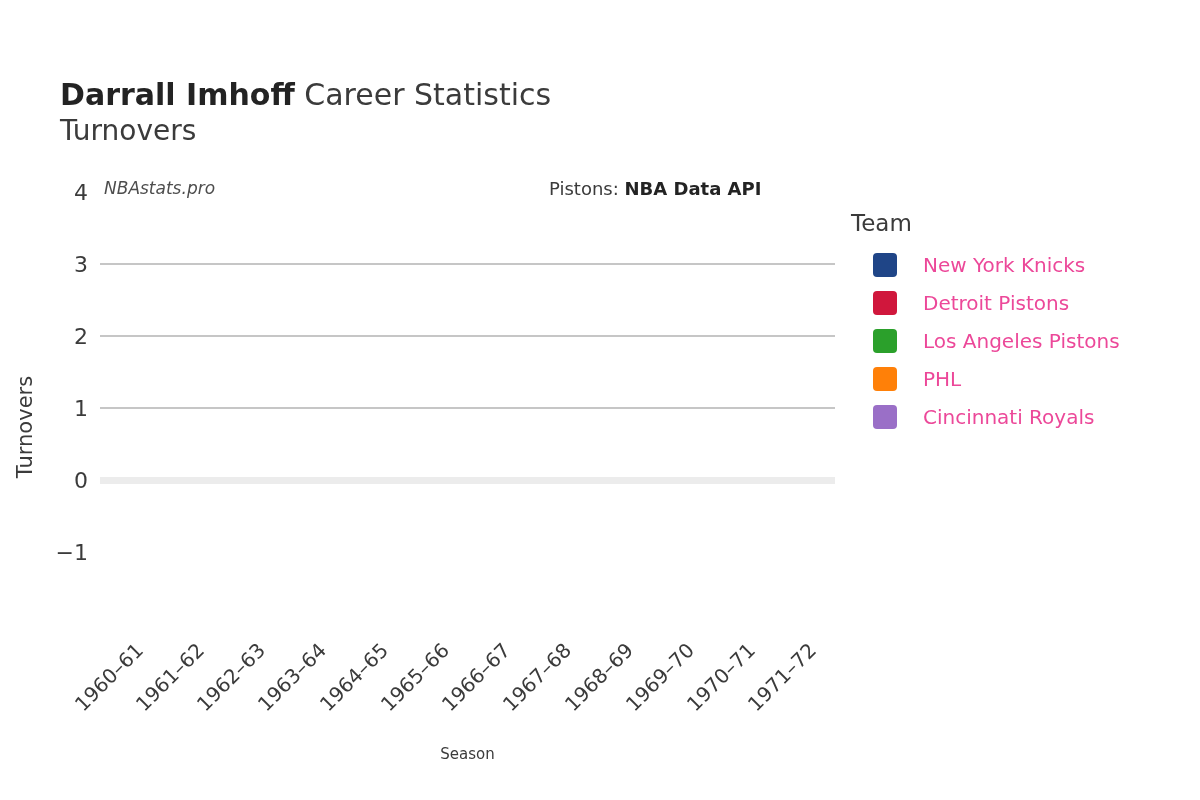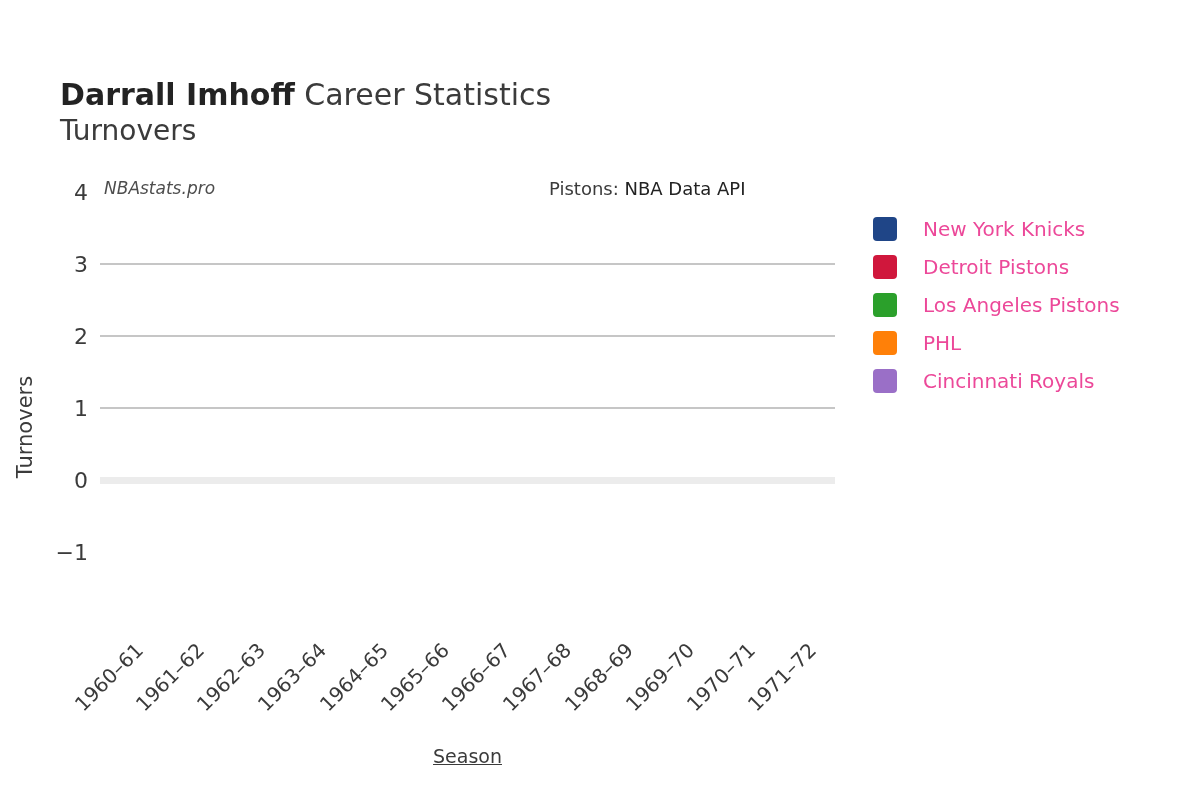--- a/index.html
+++ b/index.html
@@ -59,21 +59,21 @@
   }
   #source-note {
     position: absolute;
     left: 549px;
     top: 178px;
     font-size: 18px;
     color: #3b3b3b;
     white-space: nowrap;
   }
   #source-note .src-value {
-    font-weight: normal;
+    font-weight: bold;
     color: #232323;
     text-align: center;
   }
 
   
   #plot-area {
     position: absolute;
     left: 100px;
     top: 192px;      
     width: 735px;    
@@ -151,24 +151,23 @@
     transform: rotate(-45deg);
     transform-origin: right top;
     text-align: right;
   }
   #xlabel {
     position: absolute;
     left: 100px;
     top: 745px;
     width: 735px;
     text-align: center;
-    font-size: 19px;
-    color: #3b3b3b;
-    white-space: nowrap;
-    text-decoration: underline;
+    font-size: 15px;
+    color: #3b3b3b;
+    white-space: nowrap;
   }
 
   
   #legend {
     position: absolute;
     left: 851px;
     top: 210px;
     width: 345px;
   }
   #legend-title {
@@ -254,20 +253,21 @@
     <div class="xtick" style="left: 298.125px; width: 100px;">1966–67</div>
     <div class="xtick" style="left: 359.375px; width: 100px;">1967–68</div>
     <div class="xtick" style="left: 420.625px; width: 100px;">1968–69</div>
     <div class="xtick" style="left: 481.875px; width: 100px;">1969–70</div>
     <div class="xtick" style="left: 543.125px; width: 100px;">1970–71</div>
     <div class="xtick" style="left: 604.375px; width: 100px;">1971–72</div>
   </div>
 <div id="xlabel">Season</div>
 
 <div id="legend">
+  <div id="legend-title">Team</div>
   <div id="legend-items">
       <div class="legend-item">
         <span class="legend-swatch" style="background: rgb(31, 69, 135);"></span>
         <span class="legend-label">New York Knicks</span>
       </div>
       <div class="legend-item">
         <span class="legend-swatch" style="background: rgb(208, 23, 60);"></span>
         <span class="legend-label">Detroit Pistons</span>
       </div>
       <div class="legend-item">

